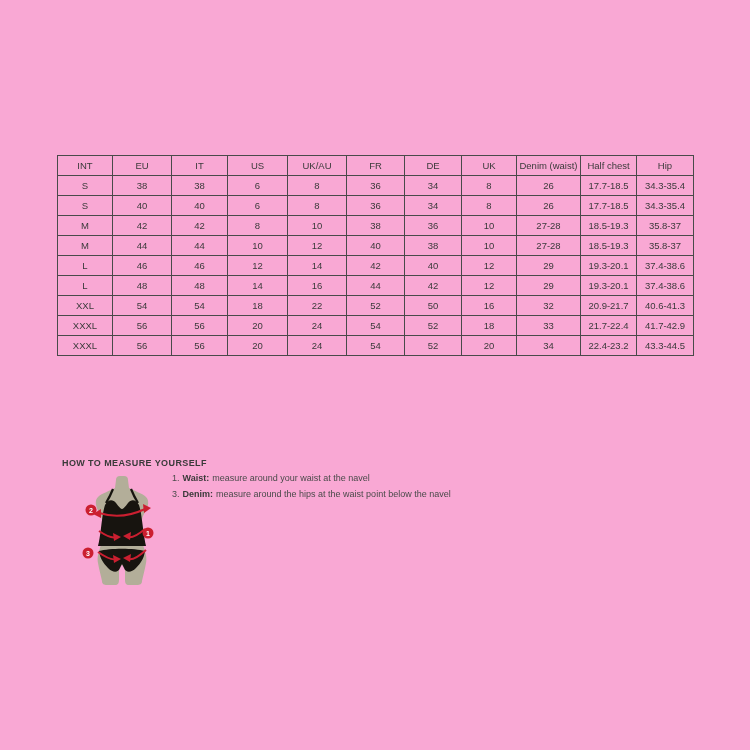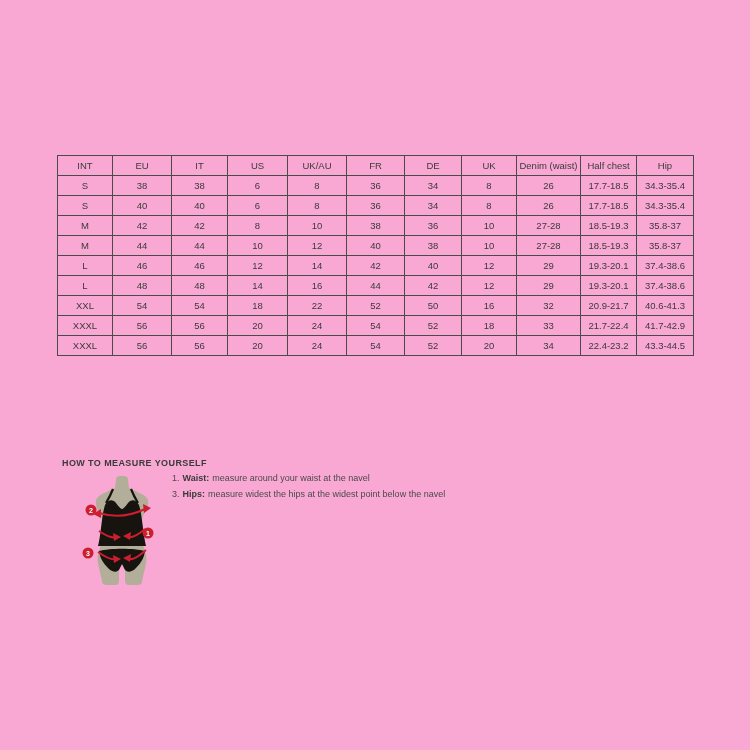--- a/index.html
+++ b/index.html
@@ -284,17 +284,17 @@
         <text class="badge-num" x="8" y="83.5" text-anchor="middle">3</text>
       </g>
     </svg>
   </div>
 
   <div class="steps">
     <div class="step">
       <span class="num">1.</span><b>Waist:</b><span>measure around your waist at the navel</span>
     </div>
     <div class="step">
-      <span class="num">3.</span><b>Hips:</b><span>measure widest the hips at the widest point below the navel</span>
+      <span class="num">3.</span><b>Denim:</b><span>measure around the hips at the waist point below the navel</span>
     </div>
   </div>
 
 </div>
 
 </body></html>

